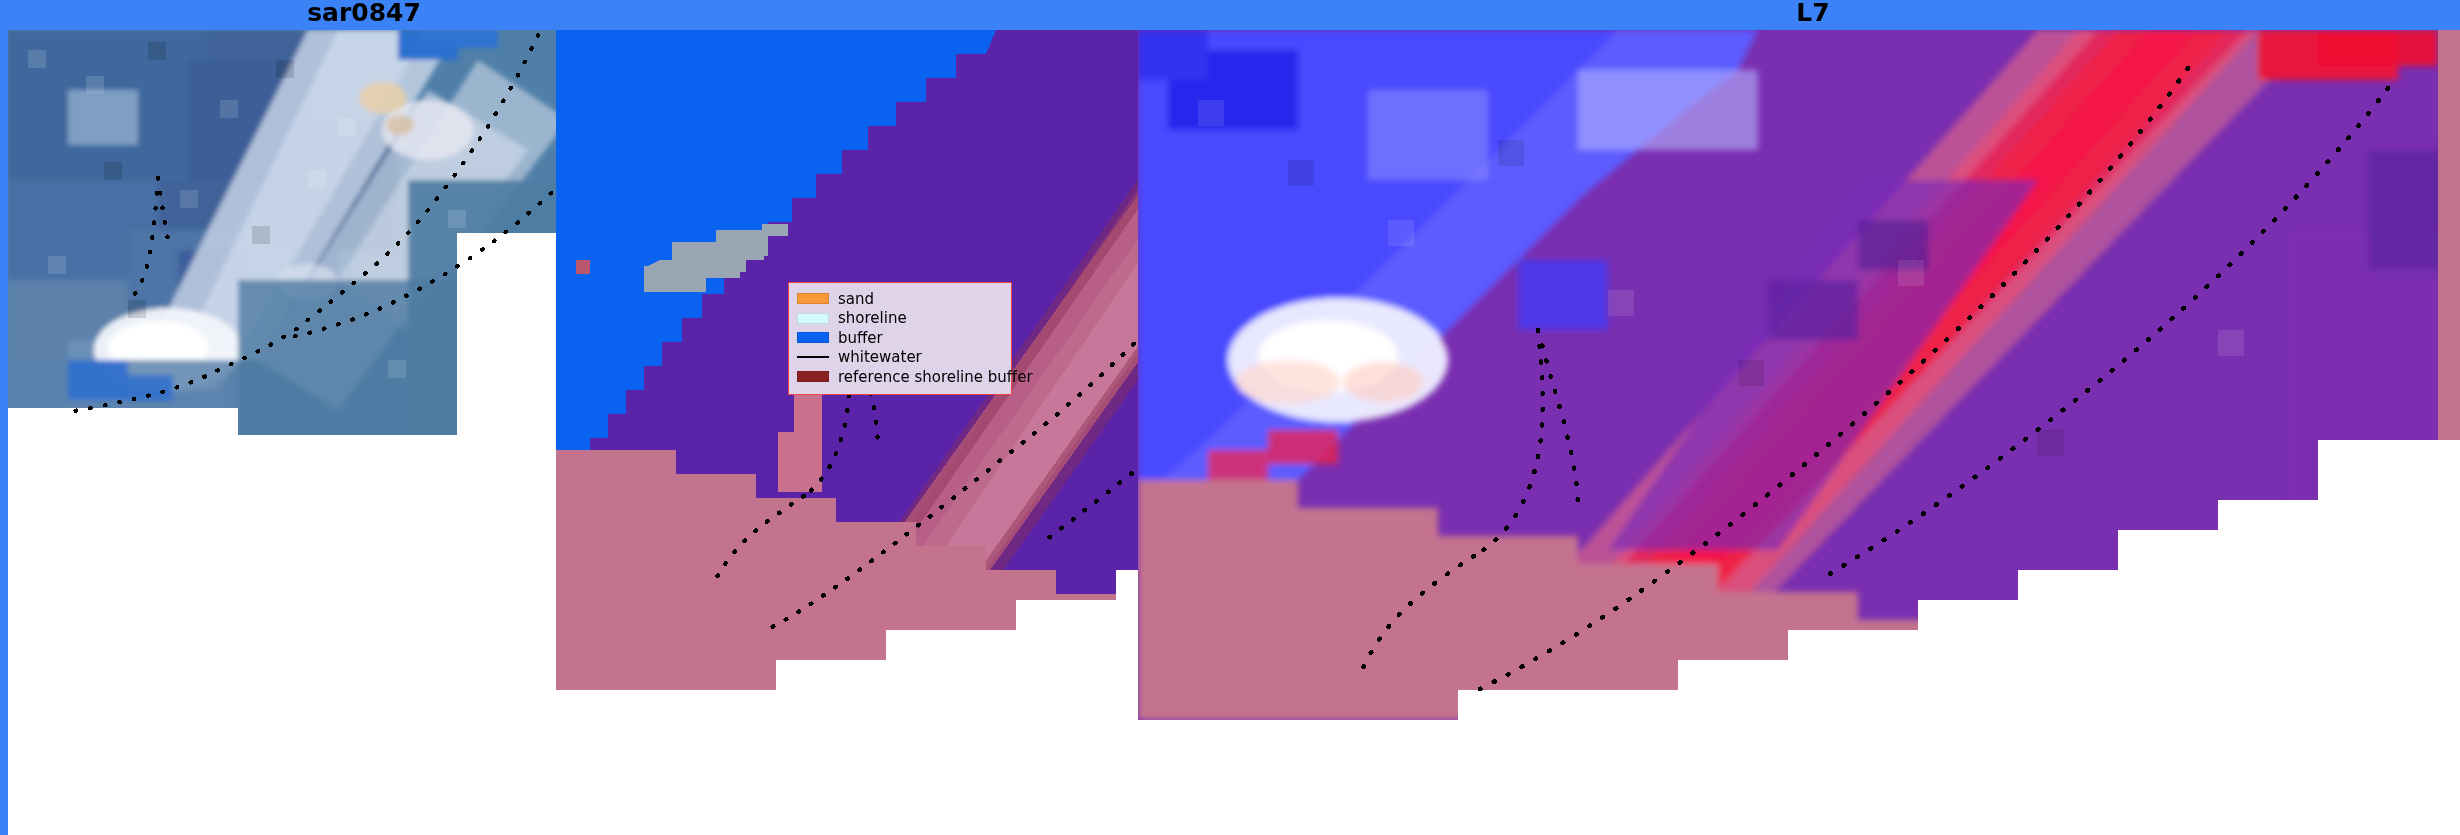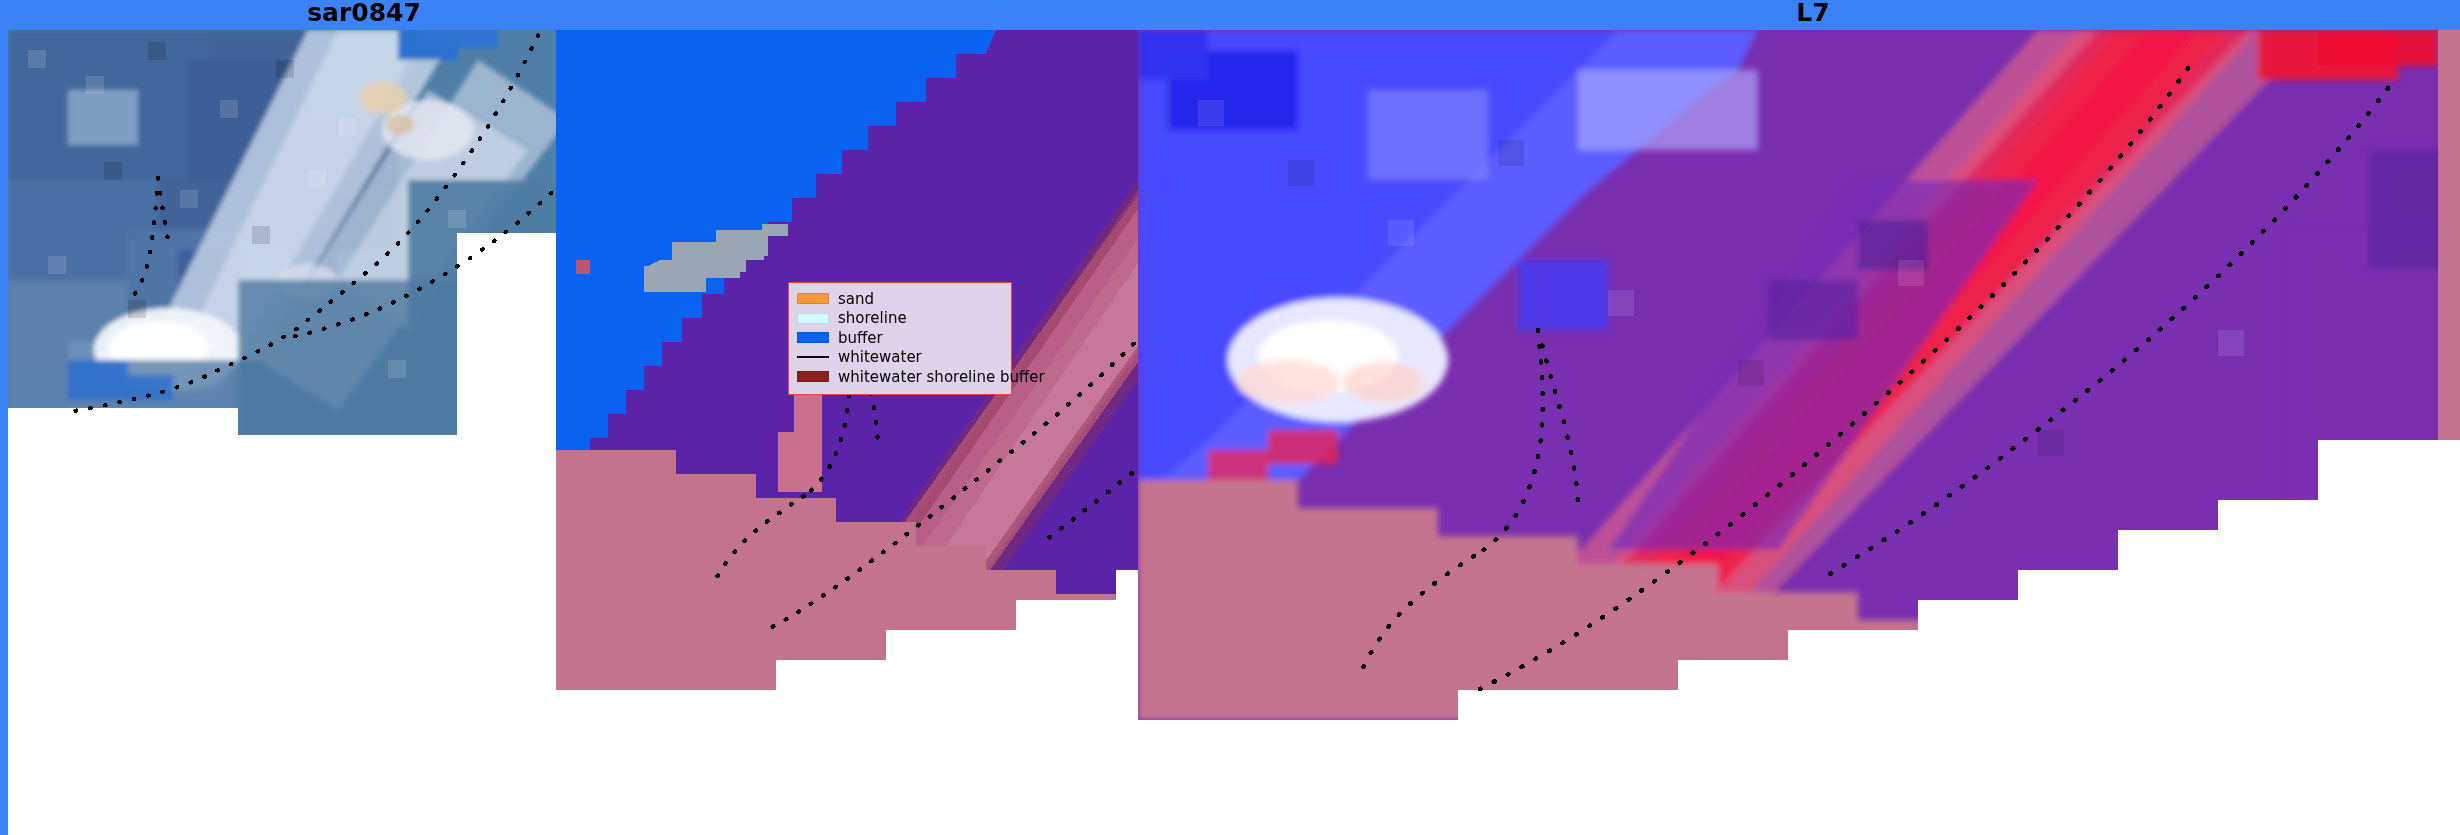--- a/index.html
+++ b/index.html
@@ -264,21 +264,21 @@
         <div class="legend-row">
           <span class="swatch" style="background:#0a62f0;"></span>
           <span class="legend-label">buffer</span>
         </div>
         <div class="legend-row">
           <span class="swatch line-swatch"></span>
           <span class="legend-label">whitewater</span>
         </div>
         <div class="legend-row">
           <span class="swatch" style="background:#8b2222;"></span>
-          <span class="legend-label">whitewater shoreline buffer</span>
+          <span class="legend-label">reference shoreline buffer</span>
         </div>
       </div>
     </div>
   </div>
 
   <div class="panel" style="left:1098px; width:1350px;margin-left:40px;">
     <div class="panel-title">L7</div>
     <div class="axes">
       <div class="raster">
         <svg viewBox="0 0 1350 805" preserveAspectRatio="none" shape-rendering="crispEdges">

